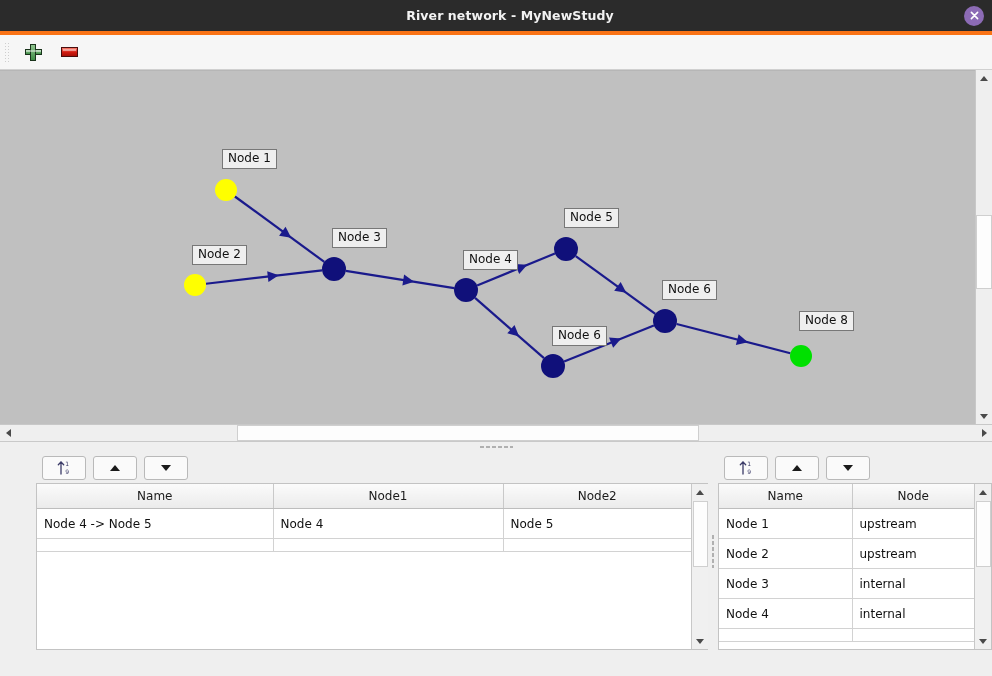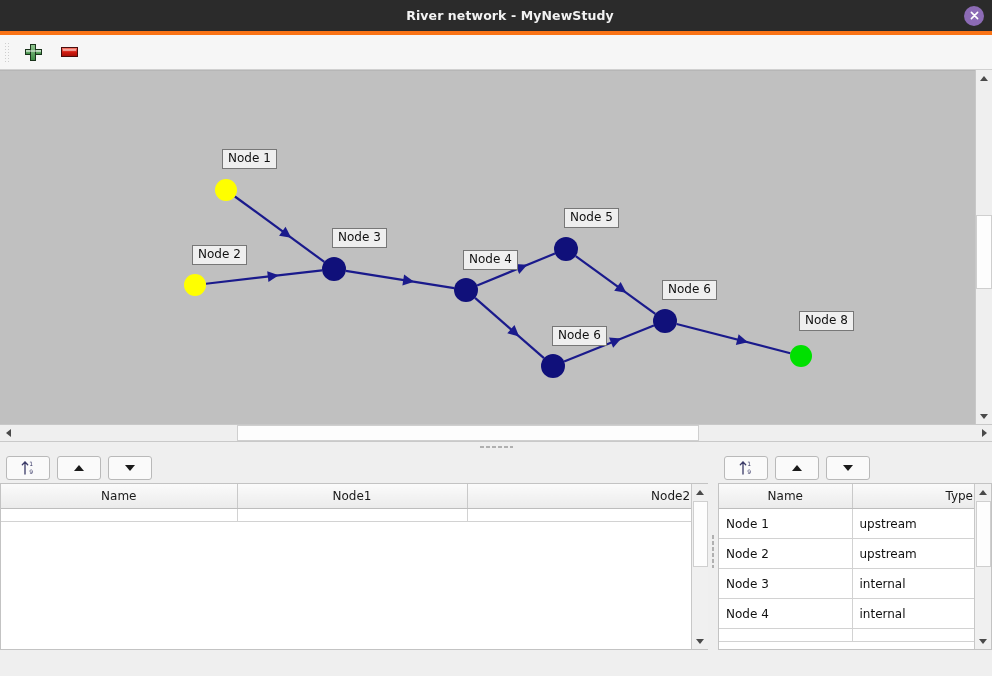--- a/index.html
+++ b/index.html
@@ -89,38 +89,38 @@
   .hsplit{height:10px;flex:0 0 10px;background:#efefef;position:relative;border-top:1px solid #c9c9c9;}
   .hsplit .dots{position:absolute;left:50%;top:50%;transform:translate(-50%,-50%);
     width:34px;height:4px;
     background-image:radial-gradient(#b0b0b0 40%,transparent 41%);background-size:6px 4px;}
   .vsplit{width:10px;flex:0 0 10px;background:#efefef;position:relative;}
   .vsplit .dots{position:absolute;left:50%;top:50%;transform:translate(-50%,-50%);
     width:4px;height:34px;
     background-image:radial-gradient(#b0b0b0 40%,transparent 41%);background-size:4px 6px;}
 
   
-  .bottom{flex:0 0 198px;display:flex;background:#efefef;}
+  .bottom{flex:0 0 198px;display:flex;background:#efefef;margin-left:36px;}
   .pane{display:flex;flex-direction:column;min-width:0;}
   .pane-tools{height:31px;flex:0 0 31px;display:flex;align-items:center;gap:7px;padding:0 6px;background:#efefef;}
   .btn{
     height:22px;min-width:30px;padding:0 6px;background:#fafafa;
     border:1px solid #b9b9b9;border-radius:3px;display:flex;align-items:center;justify-content:center;cursor:pointer;
   }
   .sort-ico{position:relative;width:14px;height:15px;color:#3b3b68;font-size:9px;line-height:1;}
 
   .table-box{flex:1 1 auto;display:flex;min-height:0;background:#fff;border:1px solid #c3c3c3;border-right:none;}
   .table-scroll{flex:1 1 auto;overflow:hidden;min-width:0;}
   table{border-collapse:collapse;width:100%;table-layout:fixed;}
   thead th{
     height:22px;background:linear-gradient(180deg,#fbfbfb,#ebebeb);
     border-right:1px solid #c9c9c9;border-bottom:1px solid #bdbdbd;
     font-weight:normal;font-size:12px;color:#1a1a1a;text-align:center;
   }
-  thead th:last-child{border-right:none;text-align:right;}
+  thead th:last-child{border-right:none;}
   tbody td{
     height:29px;border-right:1px solid #d2d2d2;border-bottom:1px solid #d2d2d2;
     padding:0 7px;font-size:12px;color:#111;white-space:nowrap;overflow:hidden;text-overflow:ellipsis;
     background:#fff;
   }
   tbody td:last-child{border-right:none;}
   tbody tr.filler td{height:12px;}
   .tbl-vscroll{width:16px;flex:0 0 16px;background:#f0f0f0;border-left:1px solid #c8c8c8;position:relative;}
 
   .statusbar{flex:0 0 auto;height:26px;background:#efefef;}
@@ -249,20 +249,25 @@
                 <col style="width:auto">
               </colgroup>
             <thead>
                 <tr id="reaches-head">
                   <th>Name</th>
                   <th>Node1</th>
                   <th>Node2</th>
                 </tr>
               </thead>
             <tbody id="reaches-body">
+                <tr>
+                  <td>Node 4 -&gt; Node 5</td>
+                  <td>Node 4</td>
+                  <td>Node 5</td>
+                </tr>
                 <tr class="filler">
                   <td></td>
                   <td></td>
                   <td></td>
                 </tr>
               </tbody>
           </table>
         </div>
         <div class="tbl-vscroll">
           <div class="sb-arrow">
@@ -301,21 +306,21 @@
       <div class="table-box" style="border-right:1px solid #c3c3c3;">
         <div class="table-scroll">
           <table>
             <colgroup>
                 <col style="width:133px">
                 <col style="width:auto">
               </colgroup>
             <thead>
                 <tr id="nodes-head">
                   <th>Name</th>
-                  <th>Type</th>
+                  <th>Node</th>
                 </tr>
               </thead>
             <tbody id="nodes-body">
                 <tr>
                   <td>Node 1</td>
                   <td>upstream</td>
                 </tr>
                 <tr>
                   <td>Node 2</td>
                   <td>upstream</td>

